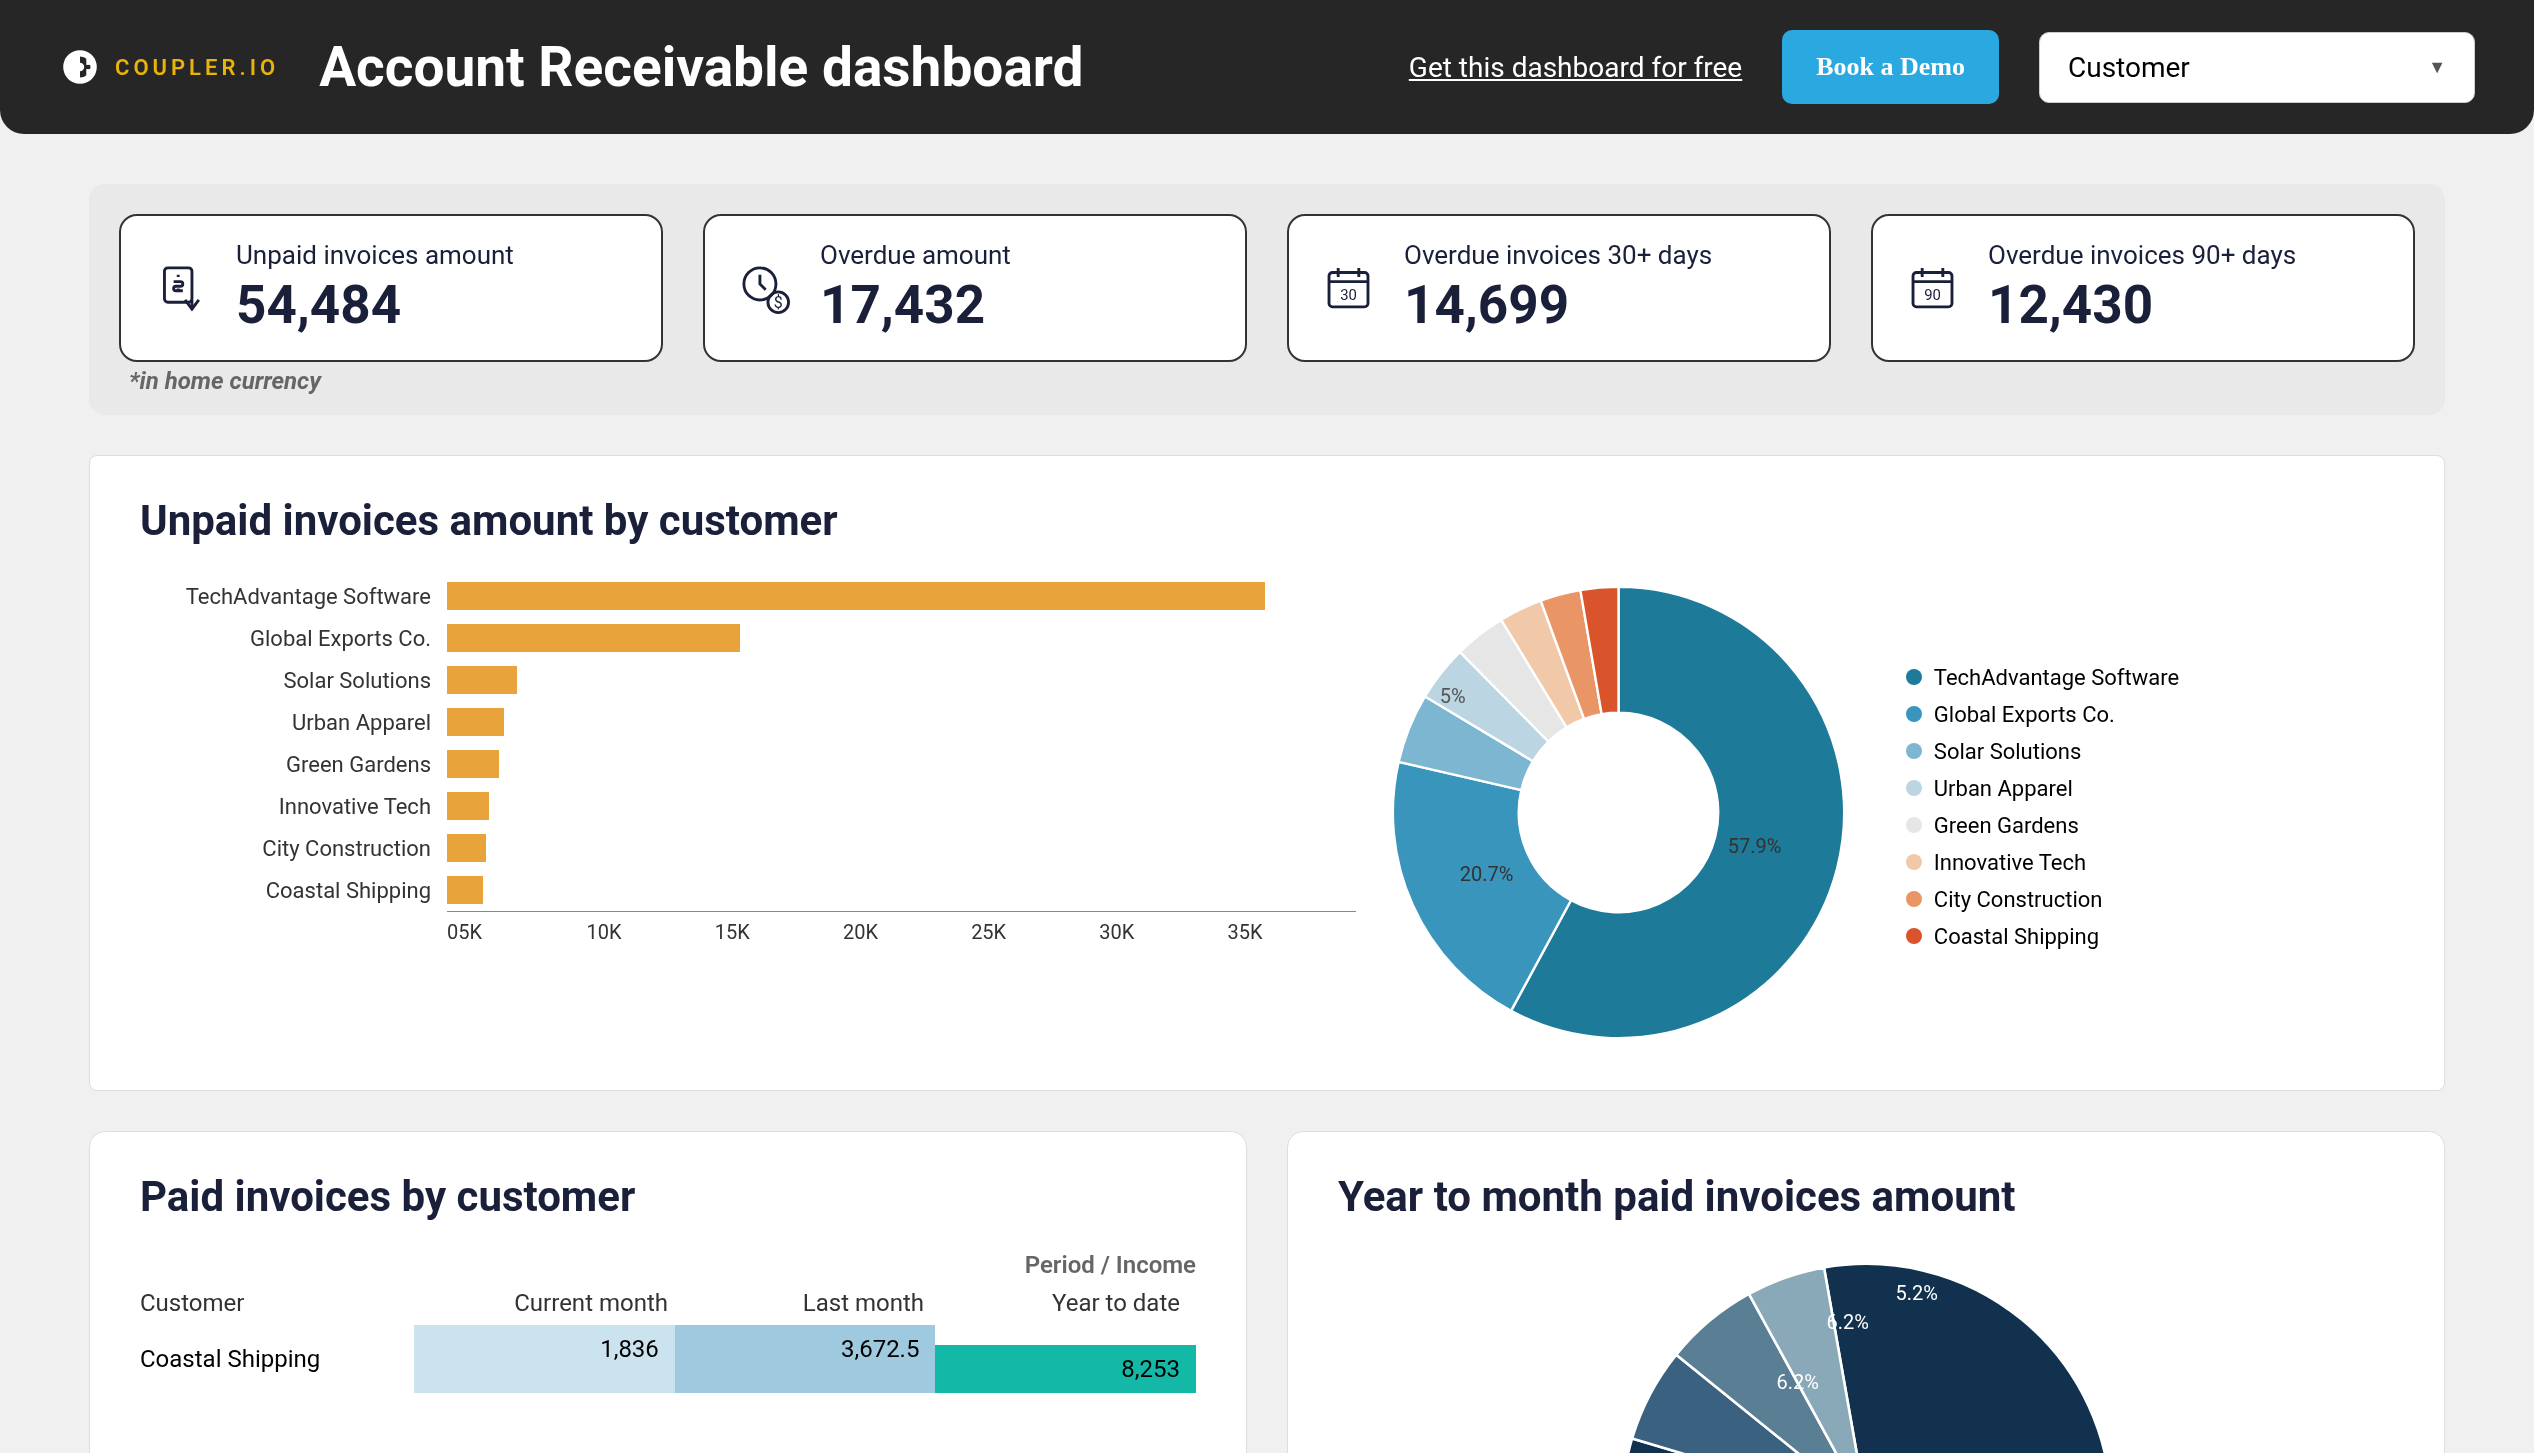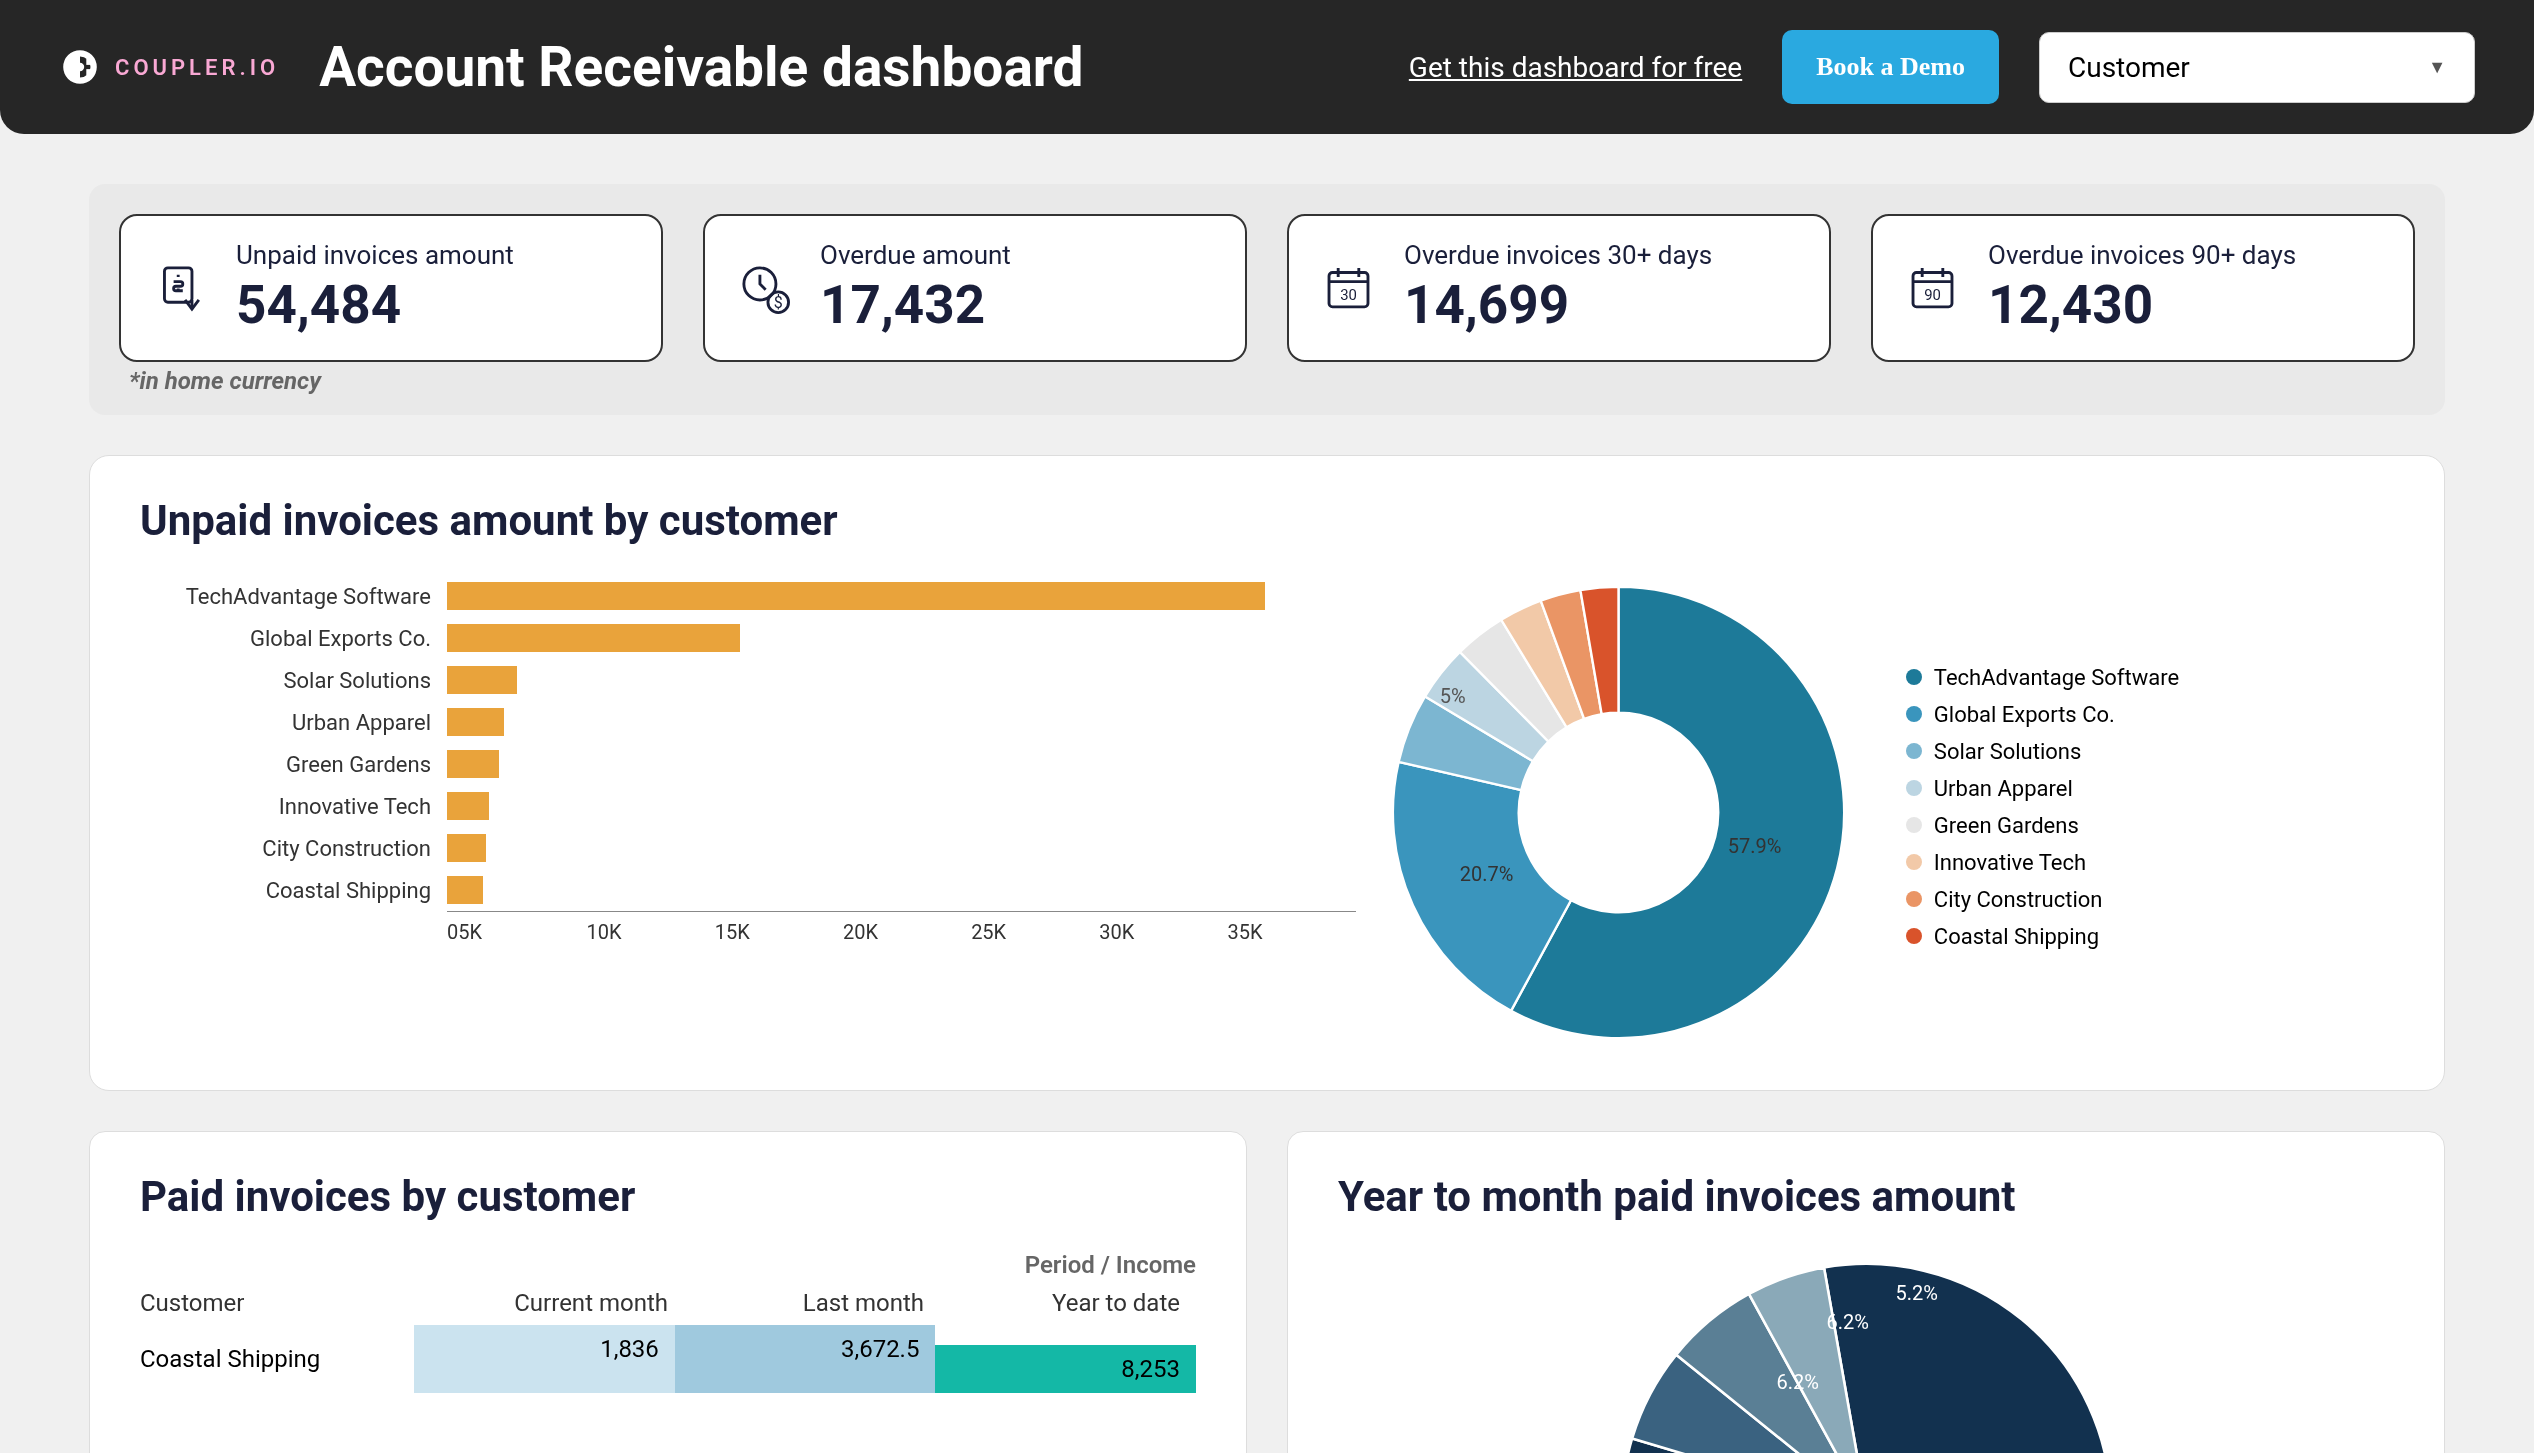--- a/index.html
+++ b/index.html
@@ -15,21 +15,21 @@
     border-radius: 0 0 24px 24px;
     display: flex;
     align-items: center;
     padding: 30px 59px;
     gap: 40px;
   }
   .logo {
     display: flex;
     align-items: center;
     gap: 14px;
-    color: #f9a8d4;
+    color: #eab308;
   }
   .logo-icon {
     width: 42px;
     height: 42px;
     display: flex;
     align-items: center;
     justify-content: center;
   }
   .logo-text {
     font-size: 22px;
@@ -98,21 +98,21 @@
     flex-shrink: 0;
   }
   .kpi-label { font-size: 26px; color: #1a1f3a; margin-bottom: 4px; }
   .kpi-value { font-size: 53px; font-weight: 700; color: #1a1f3a; }
   .kpi-foot { font-style: italic; color: #666; font-size: 24px; margin-top: 5px; padding-left: 10px; font-weight: bold; }
 
   .panel {
     margin: 40px 89px 0 89px;
     background: #fff;
     border: 1px solid #ddd;
-    border-radius: 20px;
+    border-radius: 8px;
     padding: 40px 50px;
   }
   .panel-title {
     font-size: 42px;
     font-weight: 700;
     color: #1a1f3a;
     margin-bottom: 30px;
   }
   .panel-flex { display: flex; gap: 25px; }
   .barchart { flex: 1.2; }

